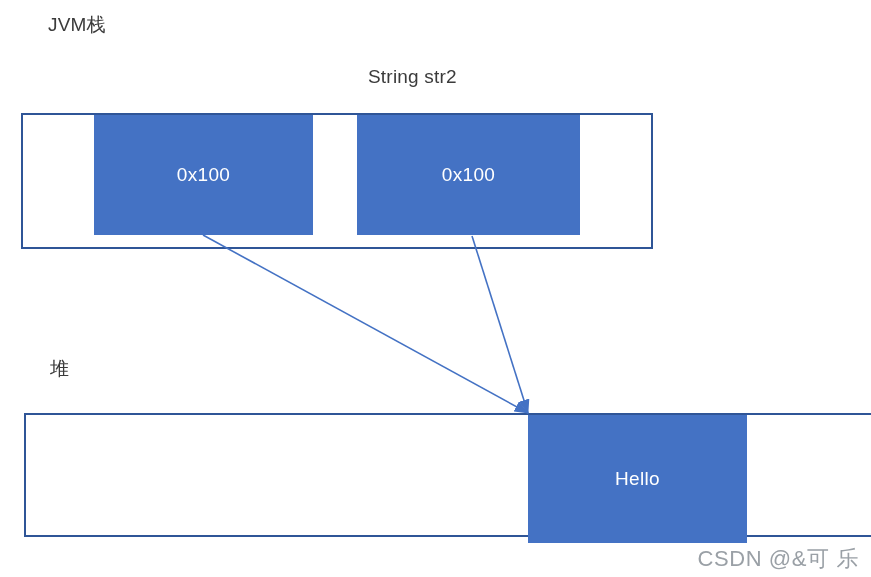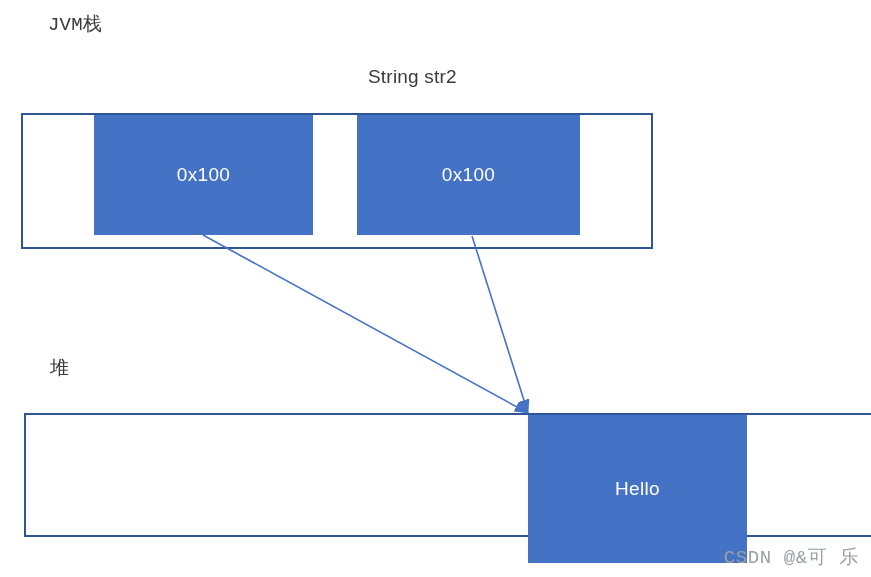--- a/index.html
+++ b/index.html
@@ -22,21 +22,21 @@
   
   .label {
     position: absolute;
     color: #3b3b3b;
     font-size: 19px;
     line-height: 1.2;
     white-space: nowrap;
     letter-spacing: 0.2px;
   }
   .label.cjk {
-    font-family: Liberation Mono, monospace;
+    font-family: Liberation Sans, sans-serif;
   }
   #label-jvm-stack { left: 48px;  top: 14px; }
   #label-heap      { left: 50px;  top: 358px; }
   #label-str1      { left: 103px; top: 66px; }
   #label-str2      { left: 368px; top: 66px; }
 
   
   .region-box {
     position: absolute;
     box-sizing: border-box;
@@ -67,41 +67,41 @@
   }
   .slot-text {
     color: #ffffff;
     font-size: 19px;
     letter-spacing: 0.3px;
     pointer-events: none;
   }
   
   #slot-str1  { left: 71px;  top: 0;  width: 219px; height: 120px; }
   #slot-str2  { left: 334px; top: 0;  width: 223px; height: 120px; }
-  #slot-hello { left: 502px; top: 0;  width: 219px; height: 148px; justify-content: center; }
+  #slot-hello { left: 502px; top: 0;  width: 219px; height: 128px; justify-content: center; }
 
   
   #arrow-layer {
     position: absolute;
     left: 0;
     top: 0;
     width: 871px;
     height: 577px;
     pointer-events: none;
   }
 
   
   #watermark {
     position: absolute;
     right: 12px;
     top: 544px;
     color: #9aa0a6;
-    font-size: 19px;
+    font-size: 22px;
     letter-spacing: 0.6px;
-    font-family: Liberation Mono, monospace;
+    font-family: Liberation Sans, sans-serif;
     white-space: nowrap;
   }
 </style>
 </head>
 <body>
 
 <div id="canvas" style="width: 871px; height: 577px; background: rgb(255, 255, 255);">
 
   <div class="label cjk" id="label-jvm-stack" style="color: rgb(59, 59, 59);">JVM栈</div>
 

